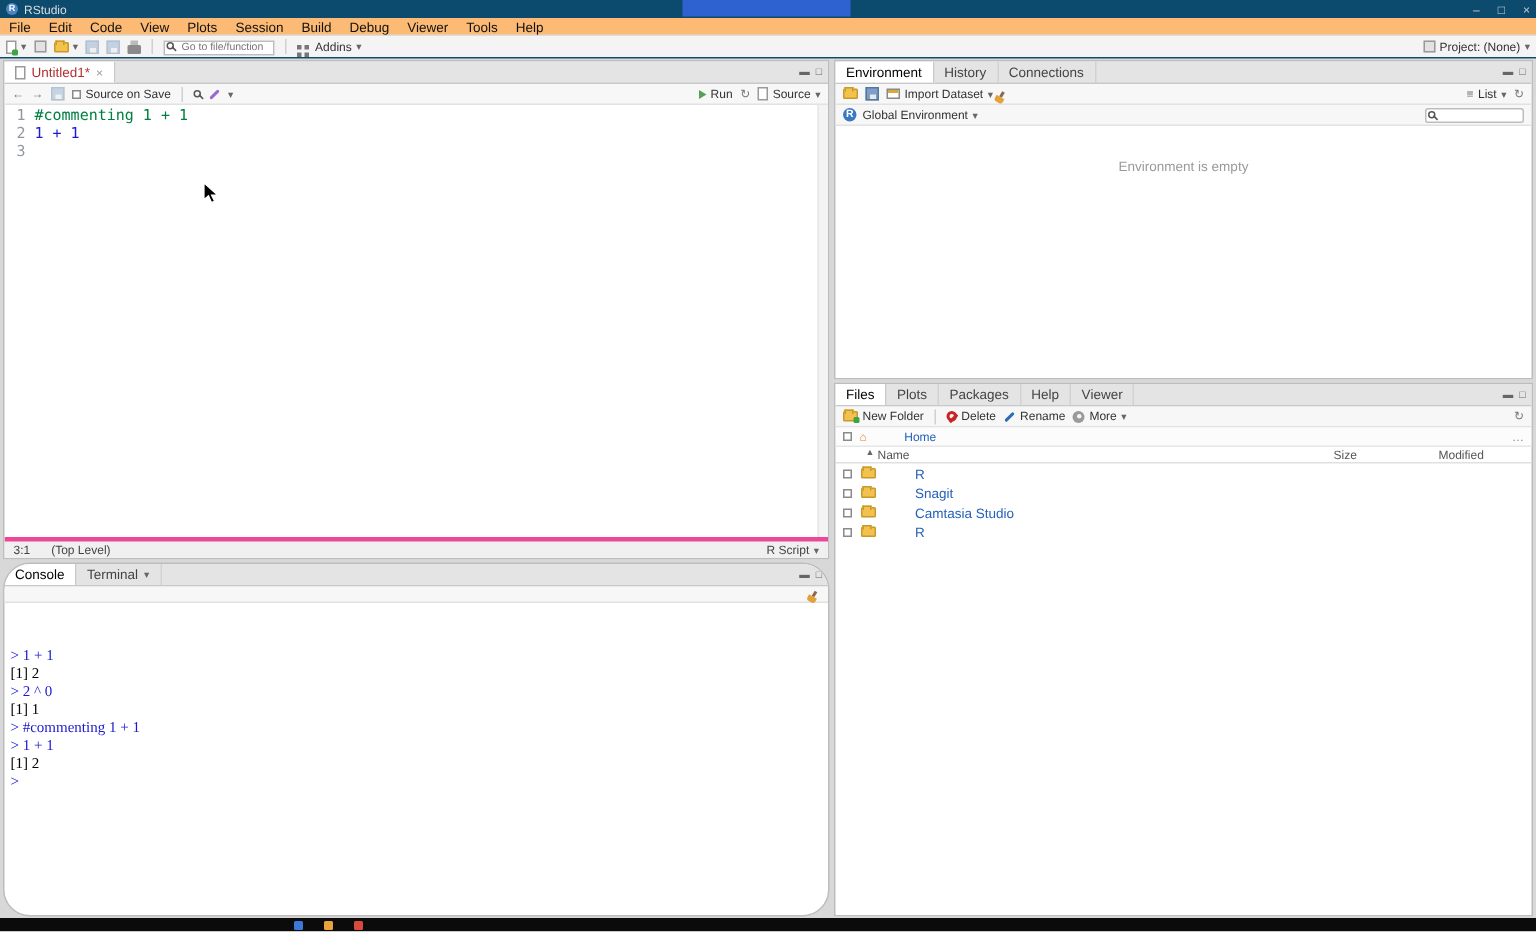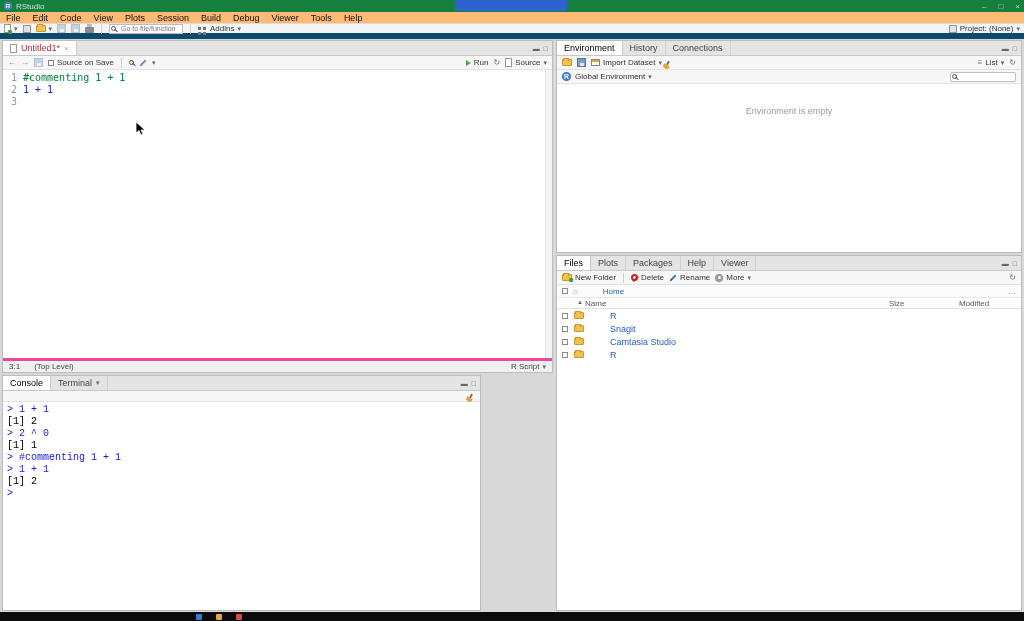--- a/index.html
+++ b/index.html
@@ -1,31 +1,31 @@
 <!DOCTYPE html>
 <html><head>
 <meta charset="utf-8">
 <style>
   * { margin:0; padding:0; box-sizing:border-box; }
   body { font-family:"Liberation Sans", sans-serif; }
   #app { position:relative; width:1024px; height:621px; background:#d8d8d8; overflow:hidden; font-size:9px; color:#222; }
 
   
-  .titlebar { position:absolute; left:0; top:0; width:1024px; height:12px; background:#15803d; display:flex; align-items:center; padding:0 4px; color:#ddd; font-size:8px; }
+  .titlebar { position:absolute; left:0; top:0; width:1024px; height:12px; background:#0c4a6e; display:flex; align-items:center; padding:0 4px; color:#ddd; font-size:8px; }
   .titlebar .rlogo { width:8px; height:8px; border-radius:50%; background:#4c83c3; color:#fff; font-size:6px; line-height:8px; text-align:center; font-weight:bold; margin-right:4px; }
   .record-strip { position:absolute; left:455px; top:0; width:112px; height:11px; background:#2e62d0; }
   .win-controls { margin-left:auto; display:flex; gap:12px; font-size:8px; color:#ccc; z-index:5; }
   .win-controls span { cursor:default; }
 
   
   .menubar { position:absolute; left:0; top:12px; width:1024px; height:12px; background:#fdba74; border-bottom:1px solid #dcdcdc; display:flex; align-items:center; font-size:9px; color:#111; }
   .menubar .mi { padding:0 6px; height:100%; display:flex; align-items:center; }
 
   
-  .main-toolbar { position:absolute; left:0; top:24px; width:1024px; height:15px; background:#f4f4f4; border-bottom:6px solid #0c4a6e; display:flex; align-items:center; padding:0 4px; gap:5px; font-size:8px; color:#333; }
+  .main-toolbar { position:absolute; left:0; top:24px; width:1024px; height:15px; background:#f4f4f4; border-bottom:1px solid #0c4a6e; display:flex; align-items:center; padding:0 4px; gap:5px; font-size:8px; color:#333; }
   .tsep { width:1px; height:10px; background:#d0d0d0; margin:0 2px; }
   .goto-box { position:relative; width:74px; height:10px; }
   .goto-box input { width:100%; height:10px; border:1px solid #bdbdbd; background:#fff; font-size:7px; padding:0 2px 0 11px; font-family:"Liberation Sans", sans-serif; color:#444; }
   .goto-box .search-icon { position:absolute; left:2px; top:2px; }
   .spacer { flex:1; }
 
   
   .icon { display:inline-block; vertical-align:middle; }
   .page-icon { width:7px; height:9px; background:#fff; border:1px solid #999; position:relative; }
   .plus-badge { position:absolute; right:-2px; bottom:-2px; width:4px; height:4px; background:#3fa33f; border-radius:1px; }
@@ -52,21 +52,21 @@
   .table-icon::before { content:""; position:absolute; top:0; left:0; right:0; height:2px; background:#d9a93c; }
   .rcube { width:9px; height:9px; border-radius:50%; background:#3a78c2; color:#fff; font-size:7px; line-height:9px; text-align:center; font-weight:bold; }
   .run-arrow { width:0; height:0; border-left:5px solid #58a058; border-top:3px solid transparent; border-bottom:3px solid transparent; }
   .cb { width:6px; height:6px; border:1px solid #8a8a8a; background:#fff; display:inline-block; }
   .glyph { color:#777; }
   .home-glyph { color:#d88a2a; font-weight:bold; }
 
   
   .pane { position:absolute; background:#fff; border:1px solid #bdbdbd; display:flex; flex-direction:column; overflow:hidden; }
   #source-pane  { left:2px;   top:40px;  width:551px; height:333px; }
-  #console-pane { left:2px;   top:375px; width:479px; height:236px; }
+  #console-pane { left:2px;   top:375px; width:551px; height:236px;border-radius:18px; }
   #env-pane     { left:556px; top:40px;  width:466px; height:213px; }
   #files-pane   { left:556px; top:255px; width:466px; height:356px; }
 
   .tabstrip { height:15px; background:#e4e4e4; border-bottom:1px solid #c9c9c9; display:flex; align-items:stretch; font-size:9px; color:#444; flex-shrink:0; }
   .tab { padding:0 7px; display:flex; align-items:center; gap:4px; border-right:1px solid #d2d2d2; }
   .tab.active { background:#fff; color:#000; border-right:1px solid #c9c9c9; }
   .tab .x { color:#999; font-size:8px; }
   .pane-controls { margin-left:auto; display:flex; align-items:center; gap:4px; padding:0 4px; color:#666; font-size:7px; }
 
   .ptoolbar { height:14px; background:#f7f7f7; border-bottom:1px solid #e2e2e2; display:flex; align-items:center; gap:5px; padding:0 5px; font-size:8px; color:#333; flex-shrink:0; }
@@ -75,21 +75,21 @@
   
   .code-area { flex:1; position:relative; display:flex; flex-direction:column; padding-top:2px; font-family:"DejaVu Sans Mono", monospace; font-size:10px; line-height:12px; overflow:hidden; }
   .code-row { display:flex; }
   .ln { width:20px; text-align:right; padding-right:6px; color:#9196a1; flex-shrink:0; }
   .code { white-space:pre; }
   .code.comment { color:#008040; }
   .code.numlit { color:#1b1bd6; }
   .statusbar { height:14px; background:#f0f0f0; border-top:3px solid #ec4899; display:flex; align-items:center; padding:0 6px; gap:14px; font-size:8px; color:#444; flex-shrink:0; }
 
   
-  .console-body { flex:1; padding:2px 4px; font-family:Liberation Mono, monospace; font-size:10px; line-height:12px; overflow:hidden; }
+  .console-body { flex:1; padding:2px 4px; font-family:Liberation Serif, serif; font-size:10px; line-height:12px; overflow:hidden;margin-top:28px; }
   .cline.input { color:#1919cf; }
   .cline.output { color:#000; }
 
   
   .scope-bar { height:14px; background:#f7f7f7; border-bottom:1px solid #e2e2e2; display:flex; align-items:center; gap:4px; padding:0 5px; font-size:8px; color:#333; flex-shrink:0; }
   .env-search { position:relative; margin-left:auto; width:66px; height:10px; }
   .env-search input { width:100%; height:10px; border:1px solid #bdbdbd; border-radius:2px; background:#fff; padding:0 2px 0 11px; font-size:7px; }
   .env-search .search-icon { position:absolute; left:2px; top:2px; }
   .env-empty { flex:1; text-align:center; padding-top:22px; color:#9a9a9a; font-size:9px; }
 

